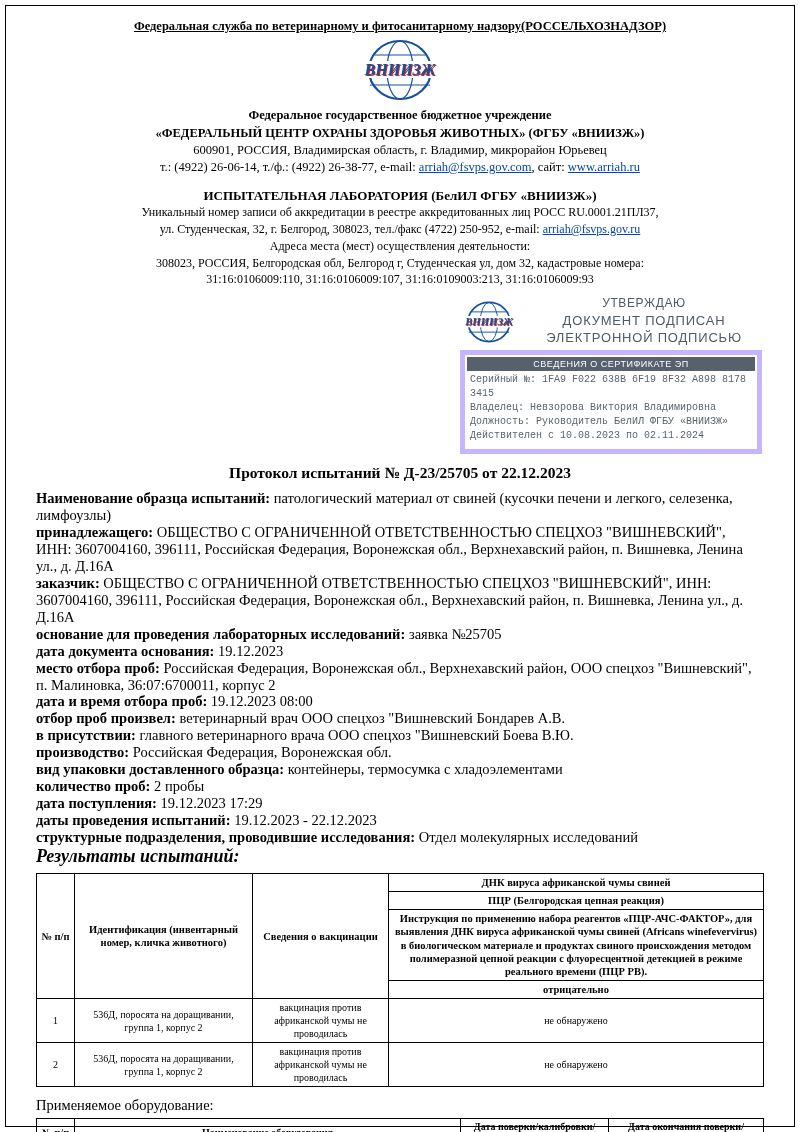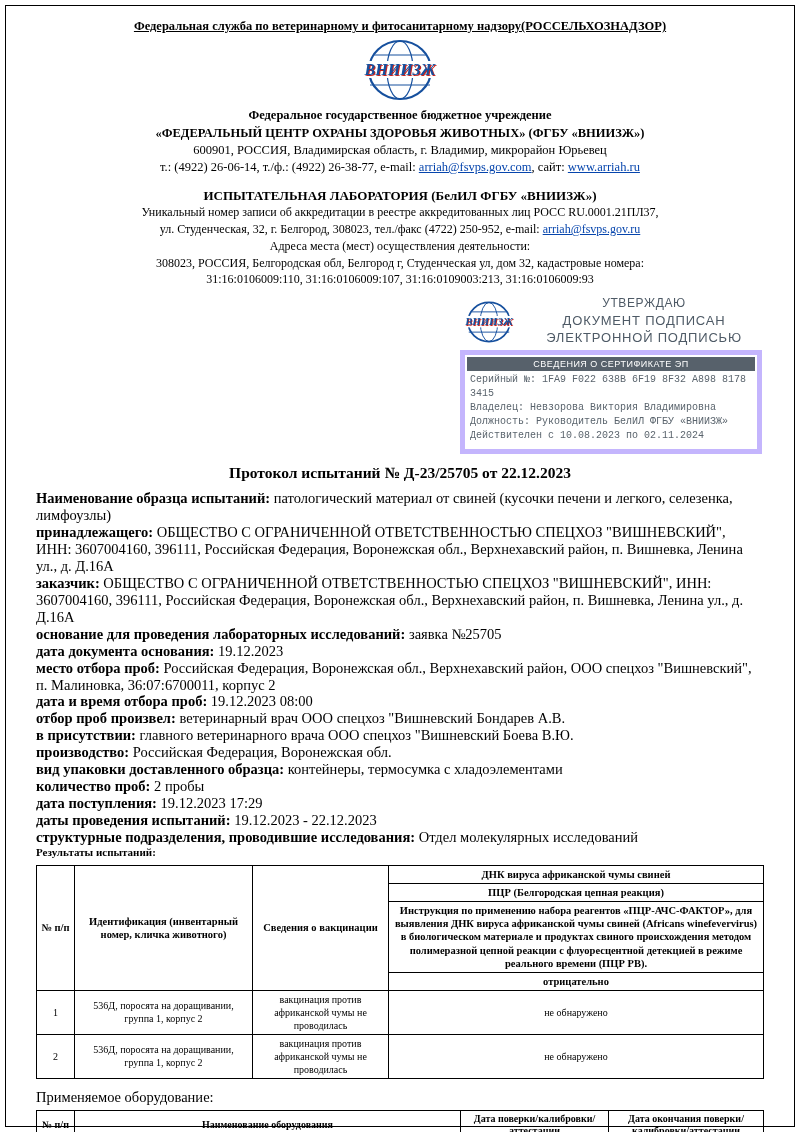--- a/index.html
+++ b/index.html
@@ -25,21 +25,21 @@
   .stamp-approve { font-size:12px; letter-spacing:.6px; text-align:center; margin-bottom:3px; }
   .stamp-signed { font-size:13px; letter-spacing:.8px; text-align:center; line-height:1.3; }
   .cert-box { border:5px solid #c4b5fd; padding-bottom:6px; }
   .cert-band { background:#57616b; color:#fff; font-size:9px; text-align:center; padding:2px 0; letter-spacing:.5px; margin:2px; }
   .cert-line { font-size:10px; line-height:1.4; padding:0 5px; color:#5a646d;font-family:Liberation Mono, monospace; }
 
   .doc-title { text-align:center; font-weight:bold; font-size:15.5px; margin:10px 0 8px 0; }
 
   .field { font-size:14.5px; line-height:1.17; }
   .fl { font-weight:bold; }
-  .results-heading { font-weight:bold; font-size:11px; margin:0 0 6px 0; }
+  .results-heading { font-weight:bold; font-size:18px; margin:0 0 6px 0;font-style:italic; }
 
   table.dtable { width:100%; border-collapse:collapse; }
   .dtable th, .dtable td { border:1px solid #000; padding:2px 4px; text-align:center; vertical-align:middle;margin-top:11px; }
   .results th { font-size:10.5px; font-weight:bold; line-height:1.25; }
   .results td { font-size:10px; line-height:1.3; }
   .method-ref { font-size:10px; }
 
   .equip-heading { font-size:14.5px; margin:10px 0 4px 0; }
   .equip th { font-size:10px; font-weight:bold; line-height:1.25; }
   .equip td { font-size:10px; line-height:1.3; }

